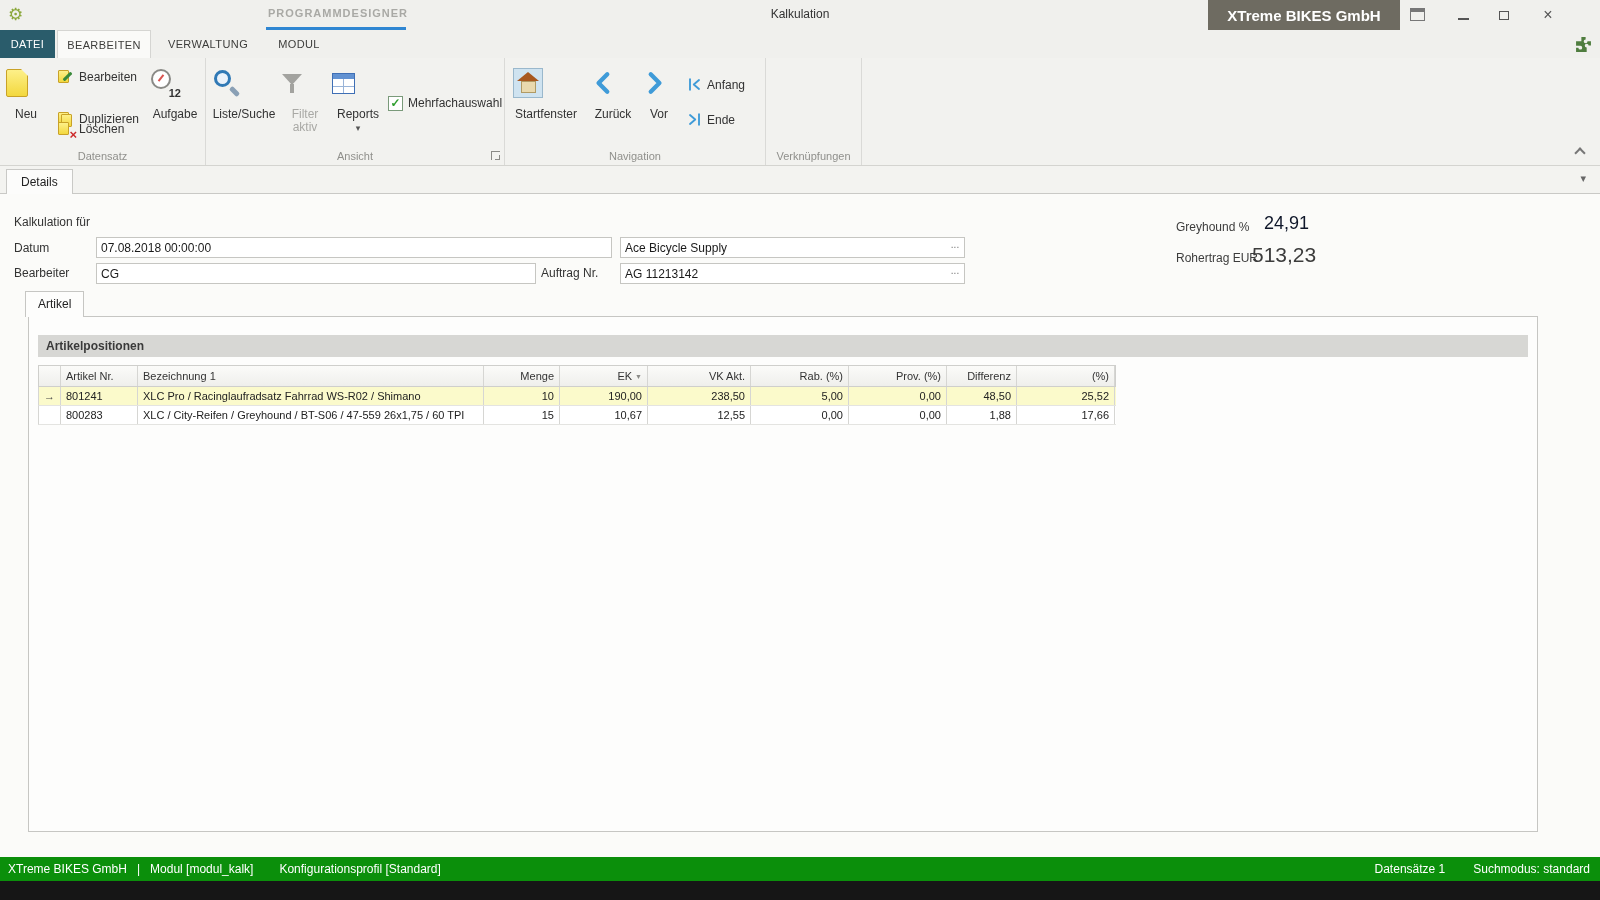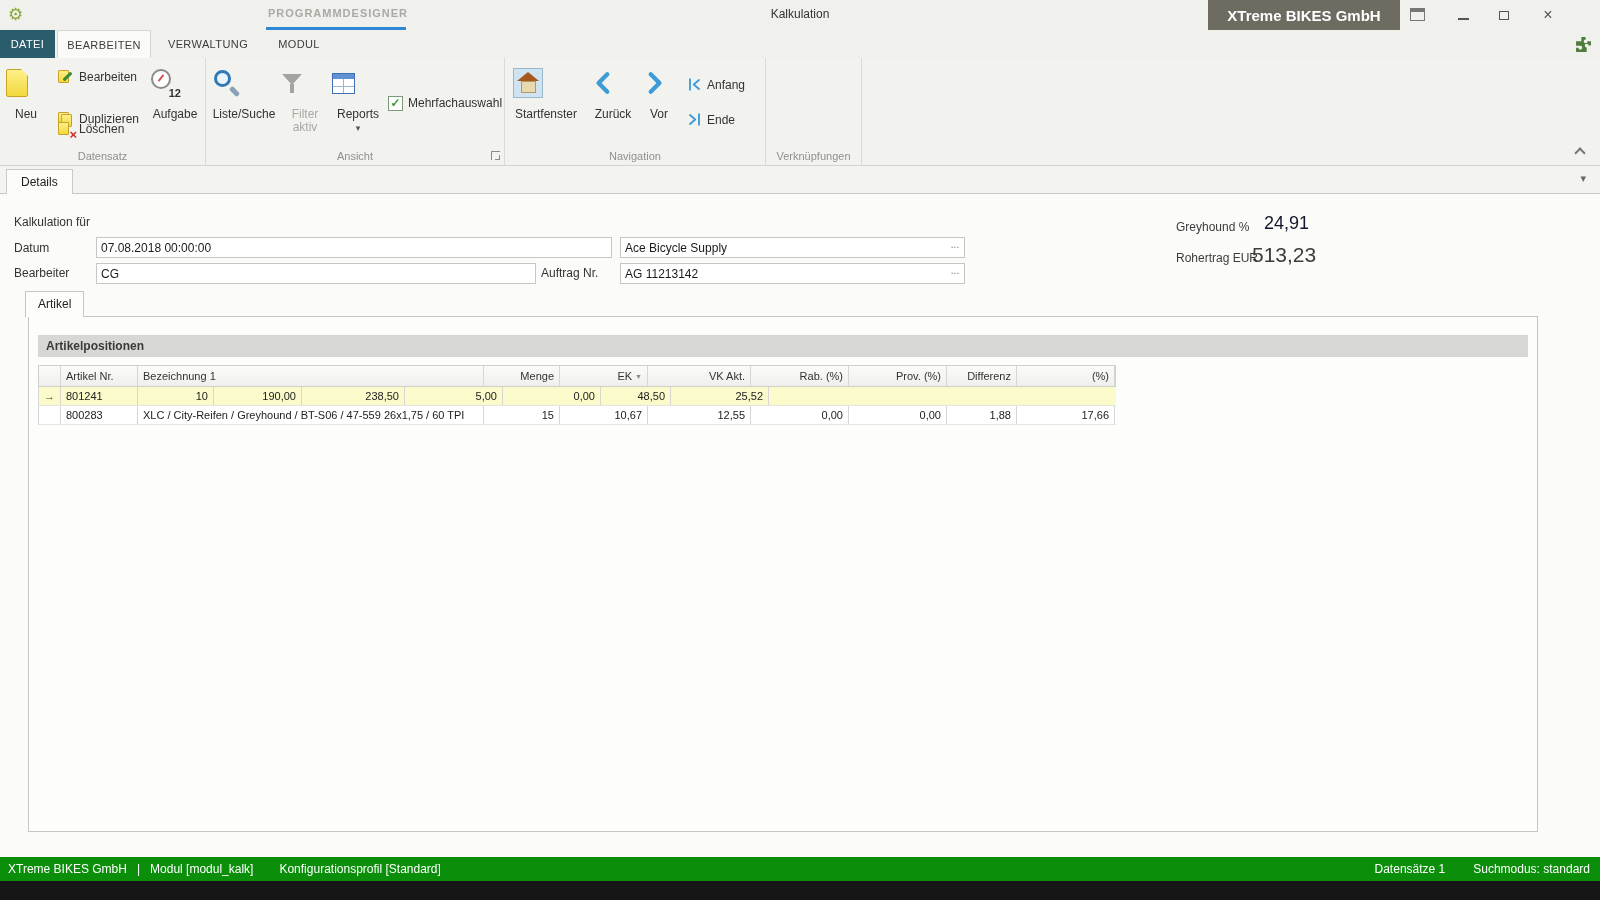--- a/index.html
+++ b/index.html
@@ -334,20 +334,21 @@
           <div class="gc right" style="width: 103px;"><span>VK Akt.</span></div>
           <div class="gc right" style="width: 98px;"><span>Rab. (%)</span></div>
           <div class="gc right" style="width: 98px;"><span>Prov. (%)</span></div>
           <div class="gc right" style="width: 70px;"><span>Differenz</span></div>
           <div class="gc right" style="width: 98px;"><span>(%)</span></div>
         </div>
       <div id="grid-body">
           <div class="grow sel">
             <div class="gc marker">→</div>
             <div class="gc left" style="width: 77px;">801241</div>
+            <div class="gc left" style="width: 346px;">XLC Pro / Racinglaufradsatz Fahrrad WS-R02 / Shimano</div>
             <div class="gc right" style="width: 76px;">10</div>
             <div class="gc right" style="width: 88px;">190,00</div>
             <div class="gc right" style="width: 103px;">238,50</div>
             <div class="gc right" style="width: 98px;">5,00</div>
             <div class="gc right" style="width: 98px;">0,00</div>
             <div class="gc right" style="width: 70px;">48,50</div>
             <div class="gc right" style="width: 98px;">25,52</div>
           </div>
           <div class="grow">
             <div class="gc marker"></div>

